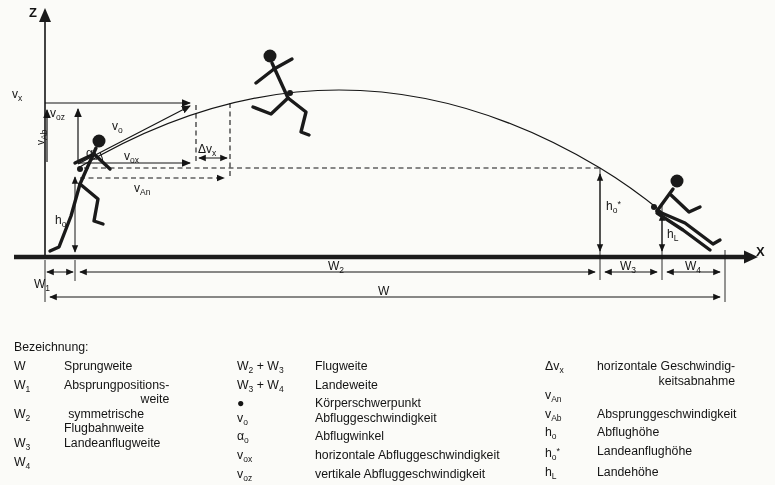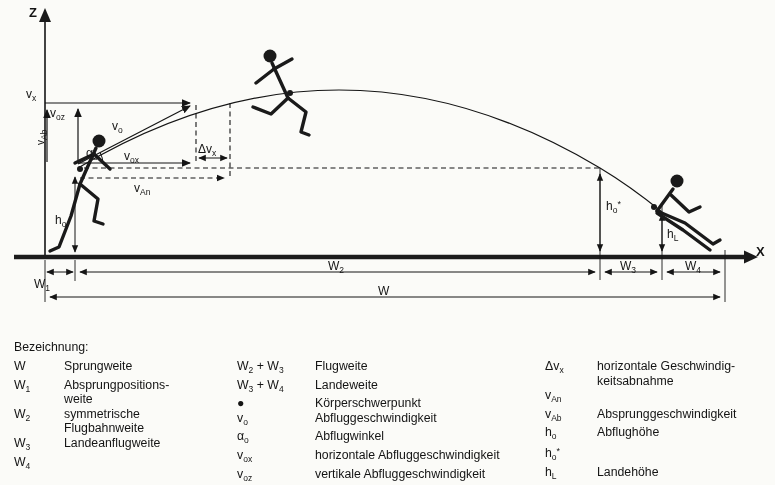--- a/index.html
+++ b/index.html
@@ -17,21 +17,21 @@
   .lbl sup{font-size:9px;vertical-align:3px;}
   .axis{font-size:13px;font-weight:bold;}
   .rot{transform:rotate(-90deg);transform-origin:0 0;font-size:10px;}
   .legend{position:absolute;left:0;top:340px;width:775px;font-size:12.3px;}
   .ltitle{position:absolute;left:14px;top:0;}
   .col{position:absolute;top:19px;}
   .colA{left:14px;}.colB{left:237px;}.colC{left:545px;}
   .lr{display:flex;line-height:14.6px;}
   .ls{flex:0 0 auto;}
   .colA .ls{width:50px;}.colB .ls{width:78px;}.colC .ls{width:52px;}
-  .ld{white-space:pre-line;}
+  .ld{white-space:pre-line;text-align:right;}
   .legend sub{font-size:8.5px;vertical-align:-3px;}
   .legend sup{font-size:9px;vertical-align:3px;}
 </style>
 </head>
 <body>
 
 <div class="stage">
 
   <svg width="775" height="332" viewBox="0 0 775 332">
     <defs>
@@ -107,21 +107,21 @@
     </g>
 
     <circle class="fl" cx="80" cy="169" r="3"></circle>
     <circle class="fl" cx="290" cy="93" r="3"></circle>
     <circle class="fl" cx="654" cy="207" r="3"></circle>
   </svg>
 
   <div class="lbl axis" style="left:29px;top:6px">Z</div>
   <div class="lbl axis" style="left:756px;top:245px">X</div>
 
-  <div class="lbl" style="left:26px;top:88px"><span>v</span><sub>x</sub></div>
+  <div class="lbl" style="left:12px;top:88px"><span>v</span><sub>x</sub></div>
   <div class="lbl" style="left:50px;top:107px"><span>v</span><sub>oz</sub></div>
   <div class="lbl" style="left:112px;top:120px"><span>v</span><sub>o</sub></div>
   <div class="lbl" style="left:86px;top:147px"><span>α</span><sub>o</sub></div>
   <div class="lbl" style="left:124px;top:150px"><span>v</span><sub>ox</sub></div>
   <div class="lbl" style="left:198px;top:143px"><span>Δv</span><sub>x</sub></div>
   <div class="lbl" style="left:134px;top:182px"><span>v</span><sub>An</sub></div>
   <div class="lbl rot" style="left:36px;top:145px"><span>v</span><sub>Ab</sub></div>
   <div class="lbl" style="left:55px;top:214px"><span>h</span><sub>o</sub></div>
   <div class="lbl" style="left:606px;top:200px"><span>h</span><sub>o</sub><sup>*</sup></div>
   <div class="lbl" style="left:667px;top:228px"><span>h</span><sub>L</sub></div>
@@ -202,20 +202,21 @@
       <div class="lr">
         <span class="ls"><span>v</span><sub>Ab</sub></span>
         <span class="ld">Absprunggeschwindigkeit</span>
       </div>
       <div class="lr">
         <span class="ls"><span>h</span><sub>o</sub></span>
         <span class="ld">Abflughöhe</span>
       </div>
       <div class="lr">
         <span class="ls"><span>h</span><sub>o</sub><sup>*</sup></span>
+        <span class="ld">Landeanflughöhe</span>
       </div>
       <div class="lr">
         <span class="ls"><span>h</span><sub>L</sub></span>
         <span class="ld">Landehöhe</span>
       </div>
     </div>
   </div>
 
 </div>
 

